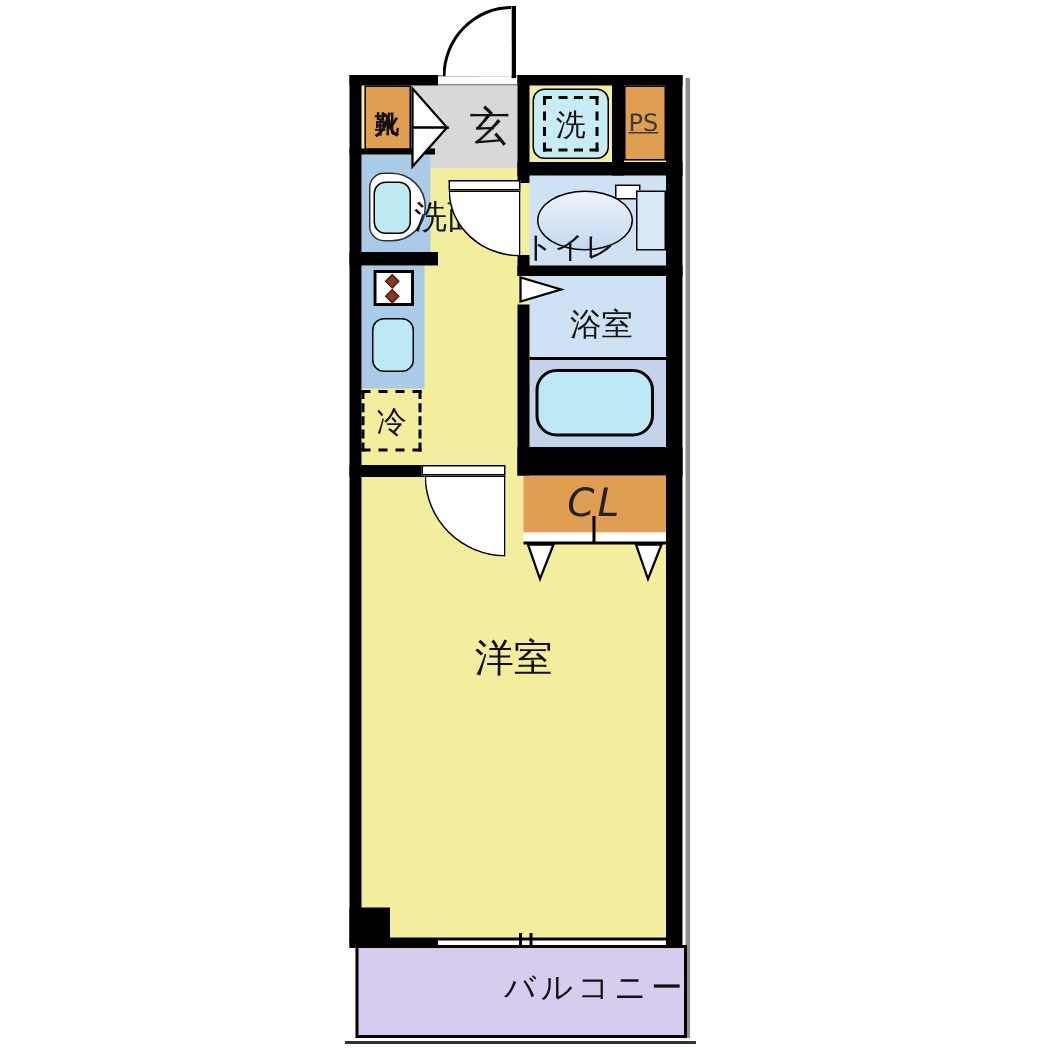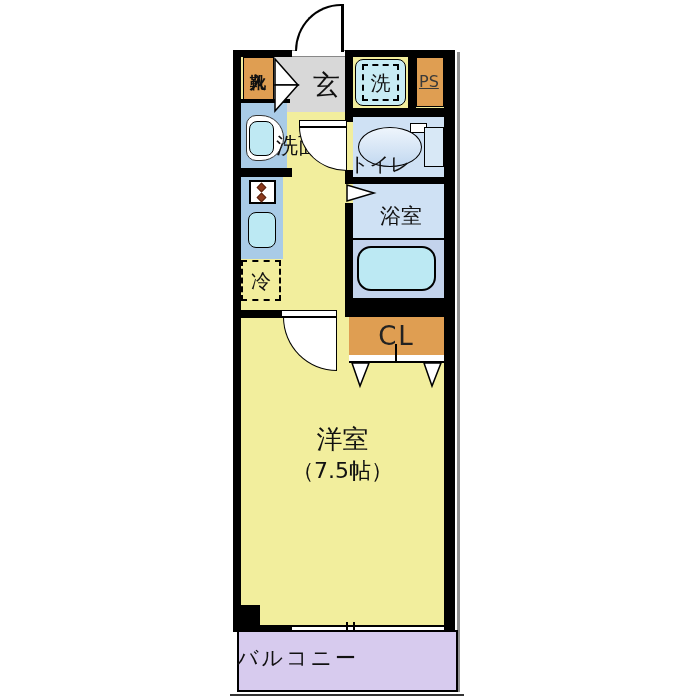--- a/index.html
+++ b/index.html
@@ -66,29 +66,28 @@
   <div class="abs counter" style="left:241px;top:177px;width:42px;height:82px;"></div>
   <div class="abs" style="left:249px;top:180px;width:27px;height:24px;background:#fff;border:2px solid #000;"></div>
   <div class="abs" style="left:258px;top:184px;width:7px;height:7px;background:#8c3a1d;border:1px solid #5a2410;transform:rotate(45deg);"></div>
   <div class="abs" style="left:258px;top:194px;width:7px;height:7px;background:#8c3a1d;border:1px solid #5a2410;transform:rotate(45deg);"></div>
   <div class="abs" style="left:248px;top:212px;width:28px;height:36px;background:#bce9f3;border:1px solid #000;border-radius:8px;"></div>
 
   <div class="abs center dashedbox" style="left:241px;top:260px;width:40px;height:41px;">
     <span class="lbl" style="position:static;font-size:20px;">冷</span>
   </div>
 
-  <div class="abs orange center" style="left:349px;top:317px;width:95px;height:38px;border:none;">
+  <div class="abs orange center" style="left:349px;top:317px;width:95px;height:38px;border:none;font-style:italic;">
     <span class="lbl" style="position:static;font-size:26px;letter-spacing:2px;color:#222;">CL</span>
   </div>
   <div class="abs" style="left:349px;top:355px;width:95px;height:7px;background:#fff;"></div>
   <div class="abs" style="left:349px;top:361px;width:95px;height:2px;background:#000;"></div>
   <div class="abs" style="left:395px;top:344px;width:2px;height:18px;background:#000;"></div>
 
   <div class="abs lbl" style="left:241px;top:426px;width:203px;text-align:center;font-size:26px;">洋室</div>
-  <div class="abs lbl" style="left:241px;top:460px;width:203px;text-align:center;font-size:22px;">（7.5帖）</div>
 
   <div class="abs wall" style="left:233px;top:50px;width:59px;height:7px;"></div>
   <div class="abs" style="left:292px;top:50px;width:53px;height:7px;background:#fff;border-top:1px solid #888;border-bottom:1px solid #888;"></div>
   <div class="abs wall" style="left:345px;top:50px;width:110px;height:7px;"></div>
   <div class="abs wall" style="left:233px;top:50px;width:8px;height:581px;"></div>
   <div class="abs wall" style="left:444px;top:50px;width:11px;height:581px;"></div>
   <div class="abs wall" style="left:233px;top:99px;width:57px;height:4px;"></div>
   <div class="abs wall" style="left:233px;top:168px;width:59px;height:9px;"></div>
   <div class="abs wall" style="left:345px;top:50px;width:8px;height:72px;"></div>
   <div class="abs wall" style="left:345px;top:170px;width:8px;height:14px;"></div>
@@ -101,21 +100,21 @@
   <div class="abs wall" style="left:233px;top:605px;width:27px;height:22px;"></div>
   <div class="abs wall" style="left:233px;top:625px;width:59px;height:7px;"></div>
 
   <div class="abs lbl" style="left:313px;top:71px;font-size:27px;">玄</div>
 
   <div class="abs" style="left:292px;top:625px;width:152px;height:7px;background:#fff;border-top:2px solid #000;border-bottom:2px solid #000;"></div>
   <div class="abs" style="left:346px;top:622px;width:2px;height:13px;background:#000;"></div>
   <div class="abs" style="left:353px;top:622px;width:2px;height:13px;background:#000;"></div>
 
   <div class="abs lav" style="left:237px;top:630px;width:221px;height:62px;"></div>
-  <div class="abs lbl" style="left:237px;top:648px;width:221px;text-align:left;font-size:21px;letter-spacing:3px;">バルコニー</div>
+  <div class="abs lbl" style="left:237px;top:648px;width:221px;text-align:right;font-size:21px;letter-spacing:3px;">バルコニー</div>
 
   <div class="abs" style="left:341px;top:4px;width:3px;height:48px;background:#000;"></div>
   <div class="abs" style="left:295px;top:4px;width:46px;height:47px;background:#fff;border-top:2px solid #000;border-left:2px solid #000;border-top-left-radius:100% 100%;"></div>
 
   <div class="abs leaf" style="left:299px;top:120px;width:48px;height:7px;"></div>
   <div class="abs sector" style="left:299px;top:127px;width:48px;height:44px;"></div>
 
   <div class="abs leaf" style="left:281px;top:310px;width:56px;height:7px;"></div>
   <div class="abs sector" style="left:283px;top:317px;width:54px;height:54px;"></div>
 

